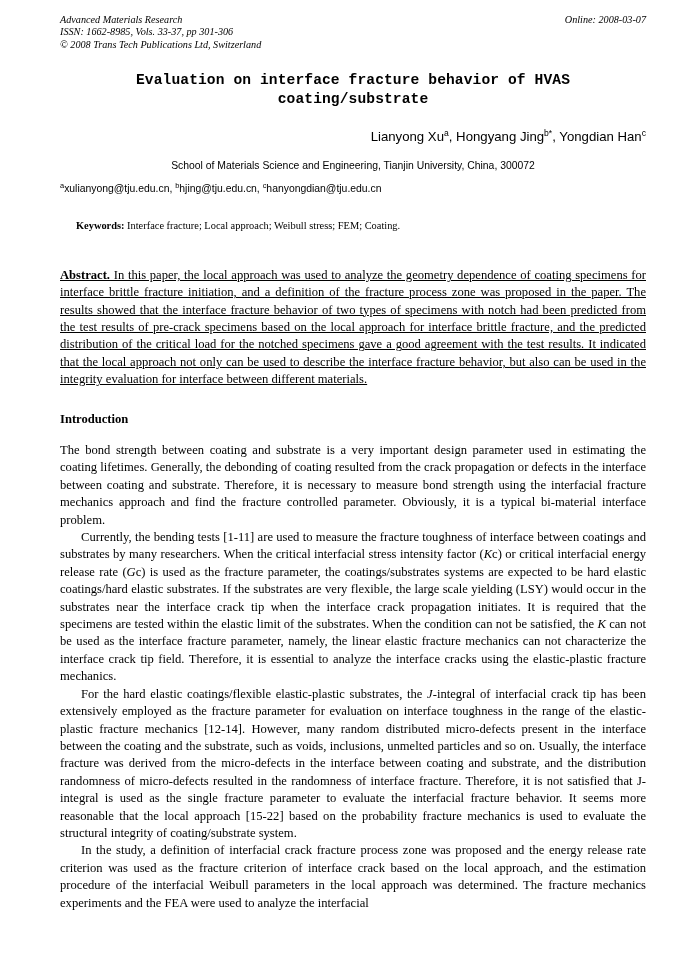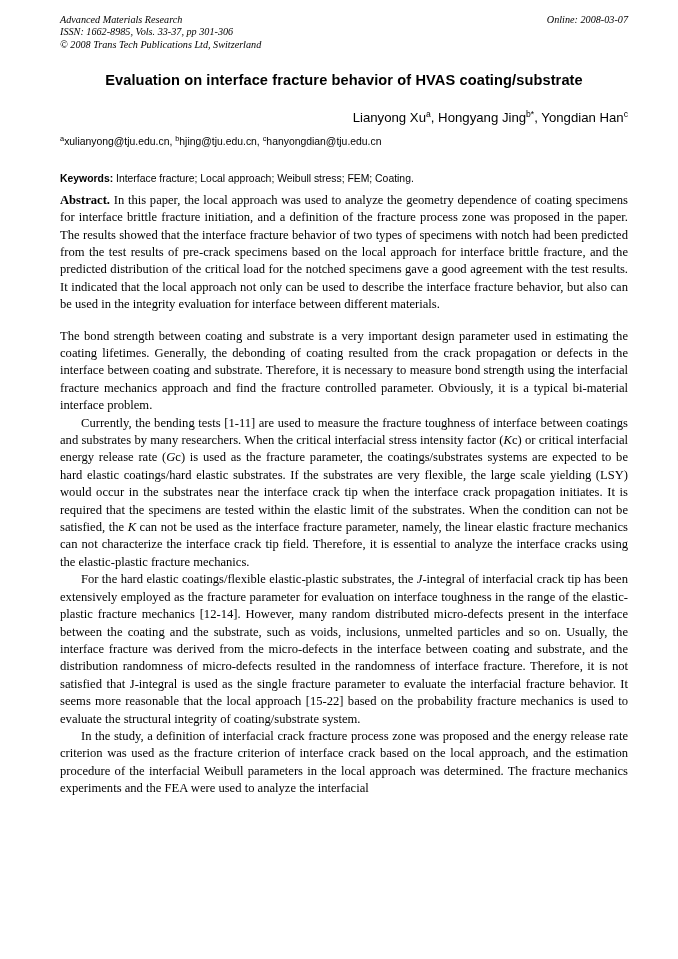--- a/index.html
+++ b/index.html
@@ -13,21 +13,21 @@
     overflow: hidden;
     font-family: "Liberation Serif", "DejaVu Serif", serif;
     color: #000000;
   }
   .page {
     position: relative;
     width: 678px;
     height: 959px;
     background: #ffffff;
     box-sizing: border-box;
-    padding: 14px 50px 0 60px;
+    padding: 14px 32px 0 60px;
   }
 
   
   .journal-header {
     font-family: "Liberation Serif", "DejaVu Serif", serif;
     font-style: italic;
     font-size: 10.2px;
     line-height: 12.3px;
     color: #000;
   }
@@ -37,21 +37,21 @@
     align-items: baseline;
   }
   .journal-header .jh-line {
     white-space: nowrap;
   }
 
   
   .title-block {
     margin-top: 20px;
     text-align: center;
-    font-family: Liberation Sans, sans-serif;
+    font-family: Liberation Mono, monospace;
     font-weight: bold;
     font-size: 14.6px;
     line-height: 19px;
     letter-spacing: 0.1px;
   }
 
   
   .authors {
     margin-top: 16px;
     text-align: right;
@@ -73,34 +73,36 @@
     text-align: left;
     font-family: "Liberation Sans", "DejaVu Sans", sans-serif;
     font-size: 10.4px;
     line-height: 15px;
   }
   .emails sup, .affiliation sup { font-size: 7.4px; vertical-align: super; }
 
   
   .keywords {
     margin-top: 21px;
-    font-family: Liberation Sans, sans-serif;
+    font-family: Liberation Serif, serif;
     font-size: 10.4px;
     line-height: 15px;
     text-align: left;
+    margin-left: 16px;
   }
   .keywords .kw-label { font-weight: bold; }
 
   
   .abstract {
-    margin-top: 6px;
+    margin-top: 34px;
     font-size: 12.6px;
     line-height: 17.4px;
     text-align: justify;
     text-justify: inter-word;
+    text-decoration: underline;
   }
   .abstract .ab-label { font-weight: bold; }
 
   
   .section-heading {
     margin-top: 22px;
     font-weight: bold;
     font-size: 12.6px;
     line-height: 17.4px;
   }
@@ -134,33 +136,35 @@
   </div>
 
   <div class="title-block">
     <div>Evaluation on interface fracture behavior of HVAS coating/substrate</div>
   </div>
 
   <div class="authors">
     <span>Lianyong Xu</span><sup>a</sup><span>, </span><span>Hongyang Jing</span><sup>b*</sup><span>, </span><span>Yongdian Han</span><sup>c</sup>
   </div>
 
+  <div class="affiliation">School of Materials Science and Engineering, Tianjin University, China, 300072</div>
 
   <div class="emails">
     <sup>a</sup><span>xulianyong@tju.edu.cn, </span><sup>b</sup><span>hjing@tju.edu.cn, </span><sup>c</sup><span>hanyongdian@tju.edu.cn</span>
   </div>
 
   <div class="keywords">
     <span class="kw-label">Keywords:</span><span> Interface fracture; Local approach; Weibull stress; FEM; Coating.</span>
   </div>
 
   <div class="abstract">
     <span class="ab-label">Abstract.</span><span> In this paper, the local approach was used to analyze the geometry dependence of coating specimens for interface brittle fracture initiation, and a definition of the fracture process zone was proposed in the paper. The results showed that the interface fracture behavior of two types of specimens with notch had been predicted from the test results of pre-crack specimens based on the local approach for interface brittle fracture, and the predicted distribution of the critical load for the notched specimens gave a good agreement with the test results. It indicated that the local approach not only can be used to describe the interface fracture behavior, but also can be used in the integrity evaluation for interface between different materials.</span>
   </div>
 
+  <div class="section-heading">Introduction</div>
 
   <div class="body-par">The bond strength between coating and substrate is a very important design parameter used in estimating the coating lifetimes. Generally, the debonding of coating resulted from the crack propagation or defects in the interface between coating and substrate. Therefore, it is necessary to measure bond strength using the interfacial fracture mechanics approach and find the fracture controlled parameter.  Obviously, it is a typical bi-material interface problem.</div>
 
   <div class="body-par indented">
     <span>Currently, the bending tests [1-11] are used to measure the fracture toughness of interface between coatings and substrates by many researchers. When the critical interfacial stress intensity factor (</span><span class="ital">K</span><span>c) or critical interfacial energy release rate (</span><span class="ital">G</span><span>c) is used as the fracture parameter, the coatings/substrates systems are expected to be hard elastic coatings/hard elastic substrates. If the substrates are very flexible, the large scale yielding (LSY) would occur in the substrates near the interface crack tip when the interface crack propagation initiates. It is required that the specimens are tested within the elastic limit of the substrates. When the condition can not be satisfied, the </span><span class="ital">K</span><span> can not be used as the interface fracture parameter, namely, the linear elastic fracture mechanics can not characterize the interface crack tip field. Therefore, it is essential to analyze the interface cracks using the elastic-plastic fracture mechanics.</span>
   </div>
 
   <div class="body-par indented">
     <span>For the hard elastic coatings/flexible elastic-plastic substrates, the </span><span class="ital">J</span><span>-integral of interfacial crack tip has been extensively employed as the fracture parameter for evaluation on interface toughness in the range of the elastic-plastic fracture mechanics [12-14]. However, many random distributed micro-defects present in the interface between the coating and the substrate, such as voids, inclusions, unmelted particles and so on. Usually, the interface fracture was derived from the micro-defects in the interface between coating and substrate, and the distribution randomness of micro-defects resulted in the randomness of interface fracture. Therefore, it is not satisfied that J-integral is used as the single fracture parameter to evaluate the interfacial fracture behavior. It seems more reasonable that the local approach [15-22] based on the probability fracture mechanics is used to evaluate the structural integrity of coating/substrate system.</span>
   </div>

